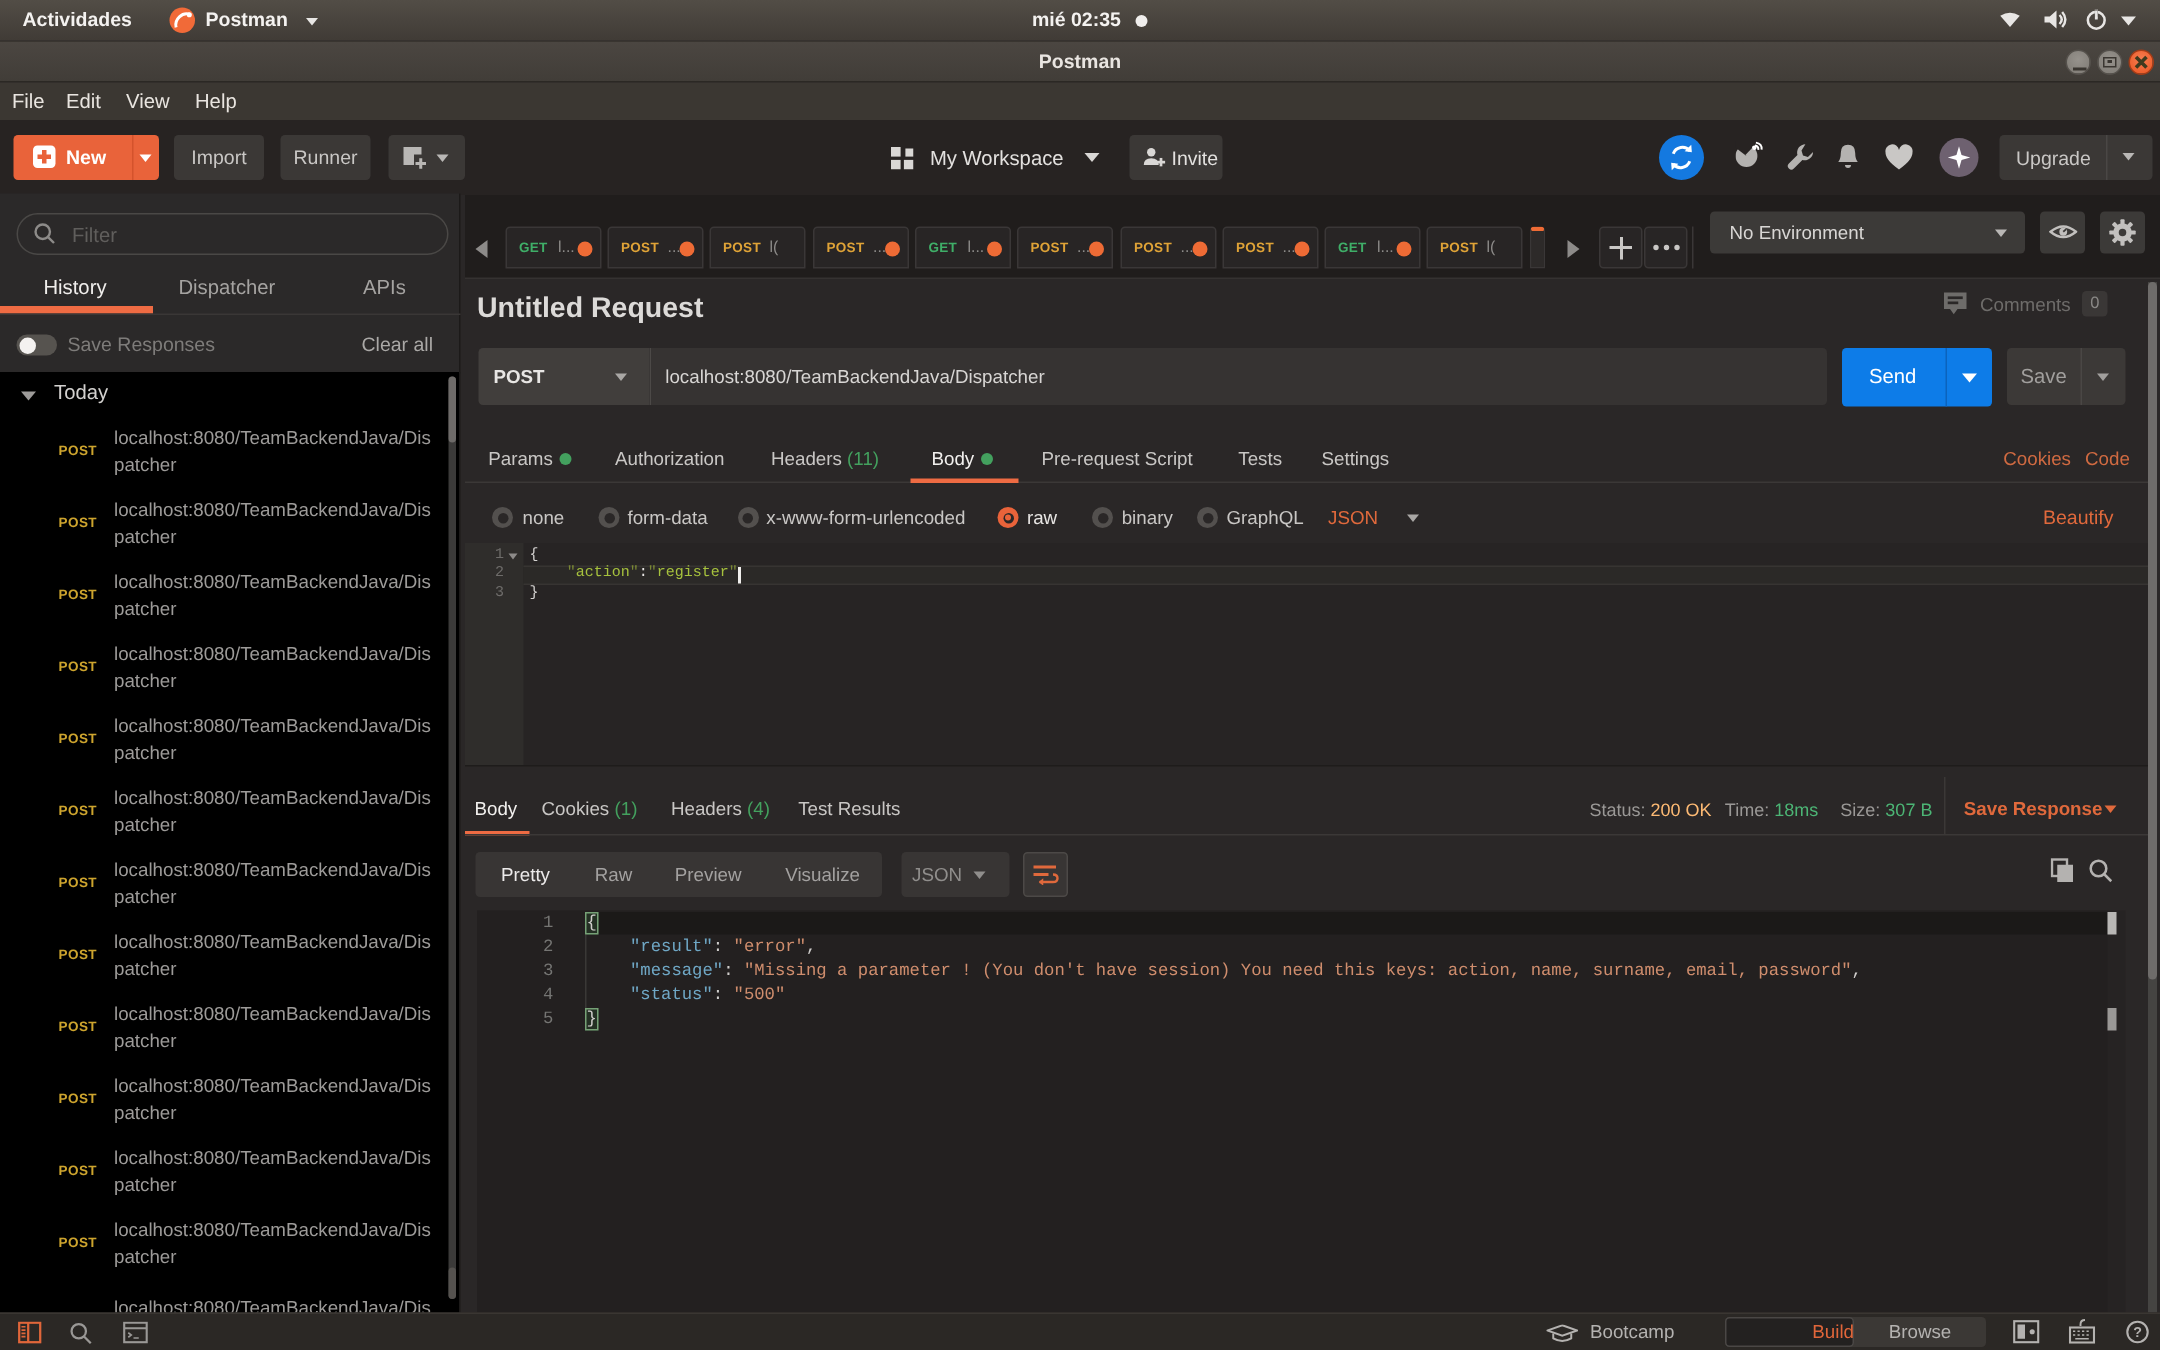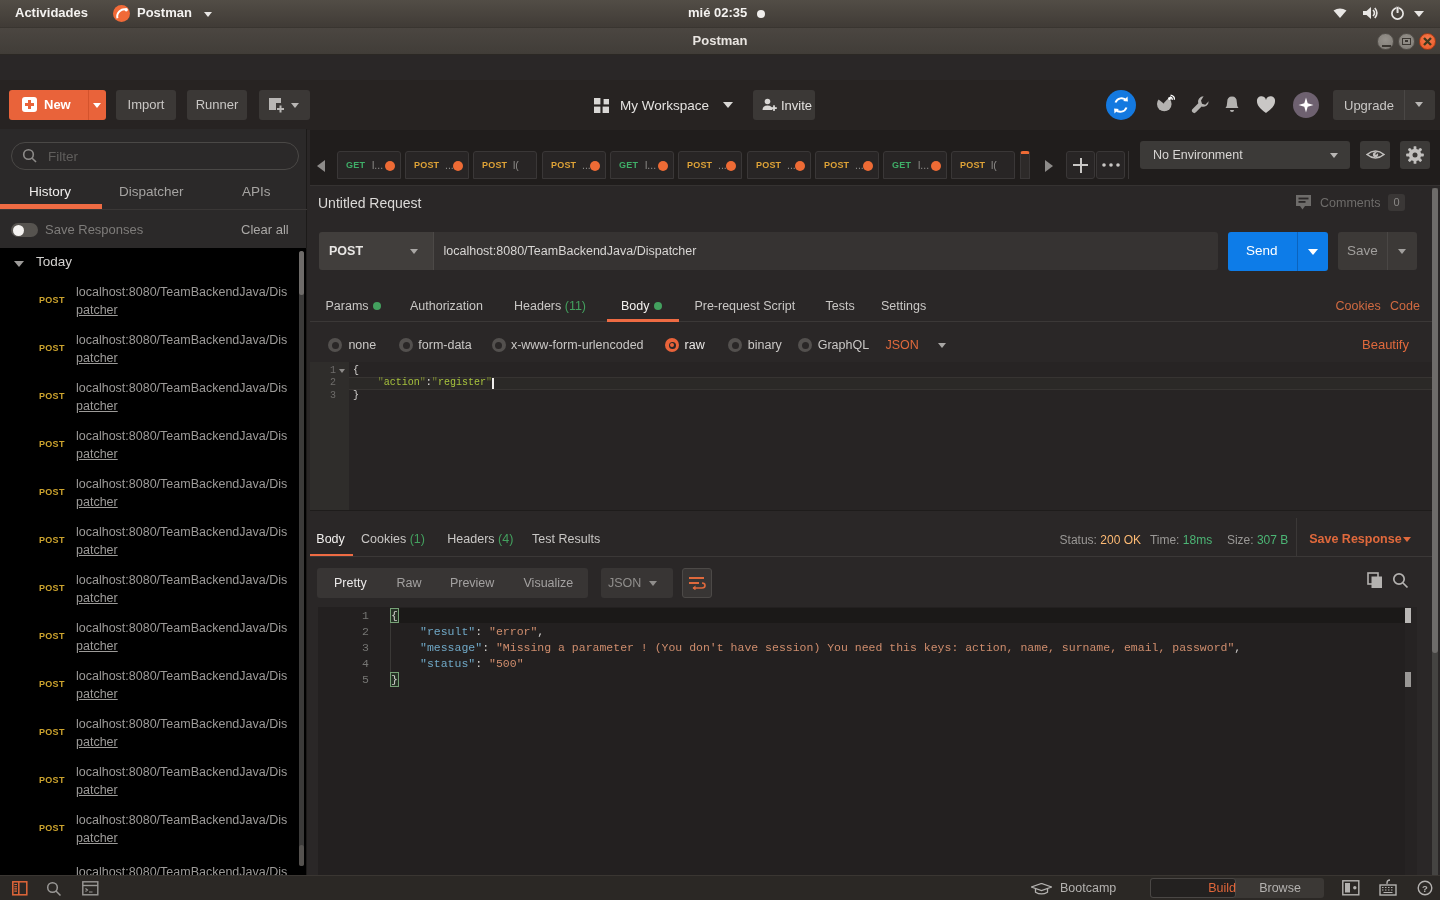--- a/index.html
+++ b/index.html
@@ -24,21 +24,21 @@
 .rtab { position:absolute; top:21px; height:28px; width:64px; background:#282525; border:1px solid #3a3737; border-radius:3px 3px 0 0; }
 .rtab .m { position:absolute; left:8px; top:8px; font-size:9px; font-weight:bold; letter-spacing:.2px; }
 .rtab .u { position:absolute; left:34px; top:7px; font-size:10.5px; color:#8d8b89; }
 .rtab .d { position:absolute; right:5px; top:9px; width:10px; height:10px; border-radius:50%; background:#ee6b35; }
 
 #sidebar { left:0; top:129px; width:307px; height:746px; background:#2b2929; border-right:1px solid #1c1a19; }
 #sblist { position:absolute; left:0; top:119px; width:306px; height:627px; background:#000000; overflow:hidden; }
 .hitem { position:absolute; left:0; width:306px; height:48px; }
 .hitem .pm { position:absolute; left:39px; top:14px; font-size:9px; font-weight:bold; color:#cda42e; letter-spacing:.3px; }
 .hitem .u1 { position:absolute; left:76px; top:4px; font-size:12.5px; color:#9d9b99; }
-.hitem .u2 { position:absolute; left:76px; top:22px; font-size:12.5px; color:#9d9b99;text-decoration:underline; }
+.hitem .u2 { position:absolute; left:76px; top:22px; font-size:12.5px; color:#9d9b99; }
 
 #main { left:310px; top:186px; width:1122px; height:689px; background:#2a2727; overflow:hidden; }
 .seltab-dot { display:inline-block; width:8px; height:8px; border-radius:50%; background:#43a05e; margin-left:4px; }
 
 .mono { font-family:"Liberation Mono", monospace; white-space:nowrap; }
 .radio { position:absolute; width:14px; height:14px; border-radius:50%; background:#53504e; }
 .radio:after { content:""; position:absolute; left:3.5px; top:3.5px; width:7px; height:7px; border-radius:50%; background:#2a2727; }
 .radio.sel { background:#e9633a; }
 .radio.sel:after { background:#2a2727; }
 .radio.sel:before { content:""; position:absolute; left:5px; top:5px; width:4px; height:4px; border-radius:50%; background:#e9633a; z-index:2; }
@@ -79,20 +79,26 @@
     </div>
   <div class="winbtn" style="left:1377px;background:radial-gradient(circle at 50% 38%,#96928c,#7e7a74);border:1px solid #55514c"></div>
   <div class="abs" style="left:1381.5px;top:45px;width:9px;height:2.4px;background:#3a3631"></div>
   <div class="winbtn" style="left:1398px;background:radial-gradient(circle at 50% 38%,#96928c,#7e7a74);border:1px solid #55514c"></div>
   <div class="abs" style="left:1401.5px;top:37.5px;width:9px;height:7.4px;border:1.6px solid #3a3631;background:transparent"></div>
   <div class="abs" style="left:1404.5px;top:40.3px;width:3px;height:1.8px;background:#3a3631"></div>
   <div class="winbtn" style="left:1419px;background:radial-gradient(circle at 50% 38%,#f67e52,#ea5420);border:1px solid #a23c18"></div>
   <svg class="abs" style="left:1419px;top:33px" width="17" height="17">
       <path d="M5 5 L12 12 M12 5 L5 12" stroke="#403a1e" stroke-width="2.4"></path>
     </svg>
+  <div id="menubar" class="abs">
+    <span style="left:8px">File</span>
+      <span style="left:44px">Edit</span>
+      <span style="left:84px">View</span>
+      <span style="left:130px">Help</span>
+  </div>
   <div class="abs" style="left:0;top:80px;width:1440px;height:50px;background:#272322"></div>
   <div id="toolbar" class="abs">
 
     <div class="abs" style="left:9px;top:90px;width:97px;height:30px;background:#e9633a;border-radius:3px"></div>
     <div class="abs" style="left:88px;top:90px;width:1px;height:30px;background:#d4532c"></div>
     <div class="abs" style="left:22px;top:97px;width:15px;height:15px;background:#fff;border-radius:3px"></div>
     <div class="abs" style="left:25px;top:103.2px;width:9px;height:2.8px;background:#e9633a"></div>
     <div class="abs" style="left:28.1px;top:100.1px;width:2.8px;height:9px;background:#e9633a"></div>
     <div class="abs" style="left:44px;top:97px;font-size:13px;color:#fff;font-weight:bold">New</div>
     <div class="abs" style="left:93px;top:103px;width:0;height:0;border-left:4.5px solid transparent;border-right:4.5px solid transparent;border-top:5.5px solid #fff"></div>
@@ -327,21 +333,21 @@
       <div class="hitem" style="top:613px">
           <span class="u1">localhost:8080/TeamBackendJava/Dis</span>
         </div>
     </div>
     <div class="abs" style="left:299px;top:122px;width:5px;height:615px;border-radius:3px;background:#3b3a39"></div>
       <div class="abs" style="left:298.5px;top:122px;width:5.5px;height:44px;border-radius:3px;background:#6e6b69"></div>
       <div class="abs" style="left:299px;top:716px;width:5px;height:21px;border-radius:3px;background:#55524f"></div>
   </div>
   <div id="main" class="abs">
 
-    <div class="abs" style="left:8px;top:9px;font-size:14px;font-weight:normal;color:#dcdad8">Untitled Request</div>
+    <div class="abs" style="left:8px;top:9px;font-size:19px;font-weight:bold;color:#dcdad8">Untitled Request</div>
     <svg class="abs" style="left:985px;top:8px" width="18" height="18">
         <path d="M1 1 h15 v11 h-6 l-2.5 3.5 -2.5 -3.5 H1 Z" fill="#6e6c6a"></path>
         <rect x="3.5" y="3.6" width="10" height="1.8" fill="#2a2727"></rect>
         <rect x="3.5" y="7" width="7" height="1.8" fill="#2a2727"></rect>
       </svg>
     <div class="abs" style="left:1010px;top:10px;font-size:12.5px;color:#6e6c6a">Comments</div>
     <div class="abs" style="left:1078px;top:8px;width:17px;height:17px;background:#3a3736;border-radius:3px;font-size:11px;color:#8a8886;text-align:center;line-height:17px">0</div>
 
     <div class="abs" style="left:8.6px;top:46px;width:114px;height:38px;background:#413e3c;border-radius:3px 0 0 3px"></div>
     <div class="abs" style="left:19px;top:58px;font-size:12.5px;font-weight:bold;color:#e8e6e4">POST</div>

